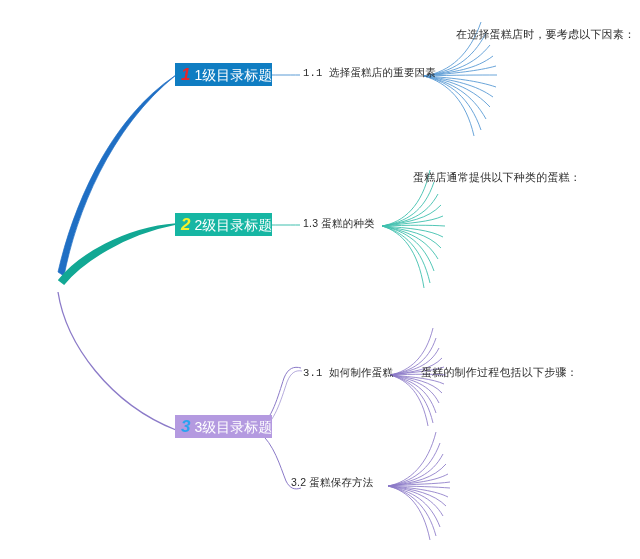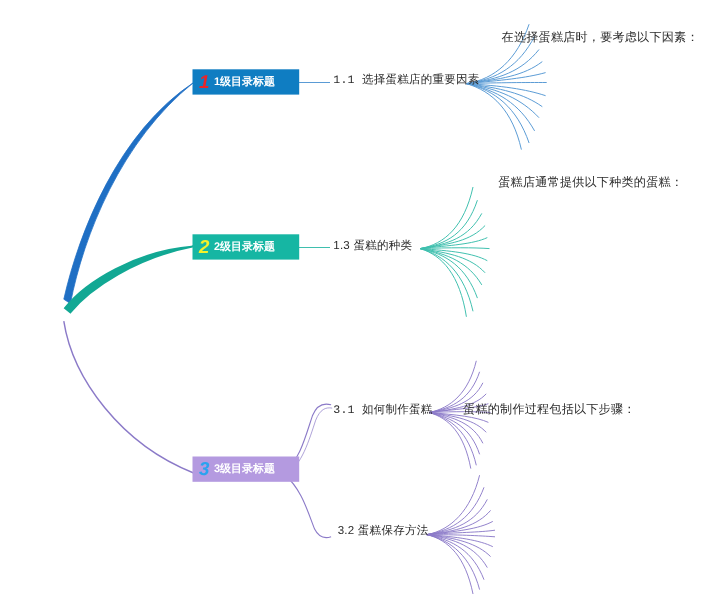--- a/index.html
+++ b/index.html
@@ -62,52 +62,52 @@
     padding: 0 7px 0 6px;
   }
   .branch-num {
     font-size: 17px;
     font-weight: bold;
     font-style: italic;
     line-height: 1;
     margin-right: 4px;
   }
   .branch-text {
-    font-size: 10px;
-    font-weight: bold;
+    font-size: 14px;
+    font-weight: normal;
     color: #ffffff;
   }
   #branch-1 { left: 175px; top: 63px; background: #0f7dc2; width: 84px; }
   #branch-1 .branch-num { color: #e8252a; }
   #branch-2 { left: 175px; top: 213px; background: #16b6a3; width: 84px; }
   #branch-2 .branch-num { color: #f4f12a; }
   #branch-2 .branch-text { color: #ffffff; }
   #branch-3 { left: 175px; top: 415px; background: #b49ae0; width: 84px; }
   #branch-3 .branch-num { color: #2aa3ef; }
   #branch-3 .branch-text { color: #ffffff; }
 
   
   .topic-node {
     font-size: 10.5px;
     color: #2b2b2b;
     letter-spacing: 0.2px;
   }
   #topic-1-1 { left: 303px; top: 68px; font-family: Liberation Mono, monospace; }
   #topic-2-1 { left: 303px; top: 218px; }
   #topic-3-1 { left: 303px; top: 368px; font-family: Liberation Mono, monospace; }
-  #topic-3-2 { left: 307px; top: 477px; }
+  #topic-3-2 { left: 291px; top: 477px; }
 
   
   .note-node {
     font-size: 11px;
     color: #2b2b2b;
     letter-spacing: 0.2px;
   }
   #note-1 { left: 456px; top: 29px; }
-  #note-2 { left: 413px; top: 161px; margin-left: 40px; }
+  #note-2 { left: 413px; top: 172px; }
   #note-3 { left: 421px; top: 325px; margin-top: 42px; }
 </style>
 </head>
 <body>
 
 <div id="mindmap-canvas">
 
   <svg id="edges-layer" viewBox="0 0 640 559" xmlns="http://www.w3.org/2000/svg">
 
     <path d="M 58,272 C 72,210 108,120 176,75 C 110,128 76,214 64,276 Z" fill="#1f6fc4" stroke="#1f6fc4" stroke-width="0.7"></path>

